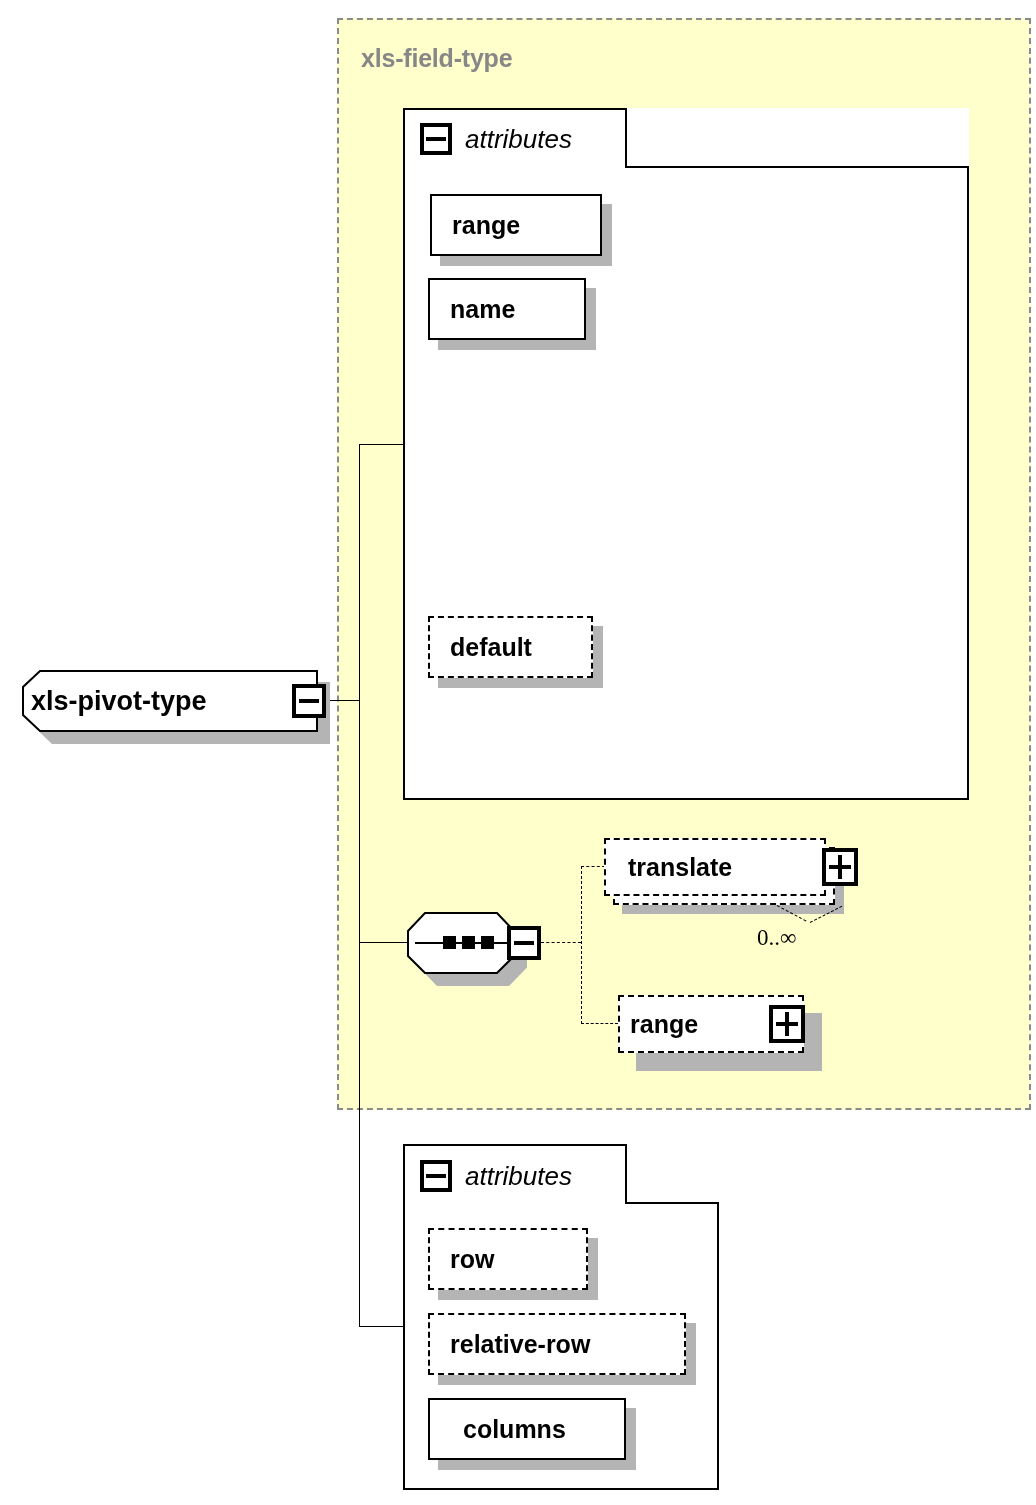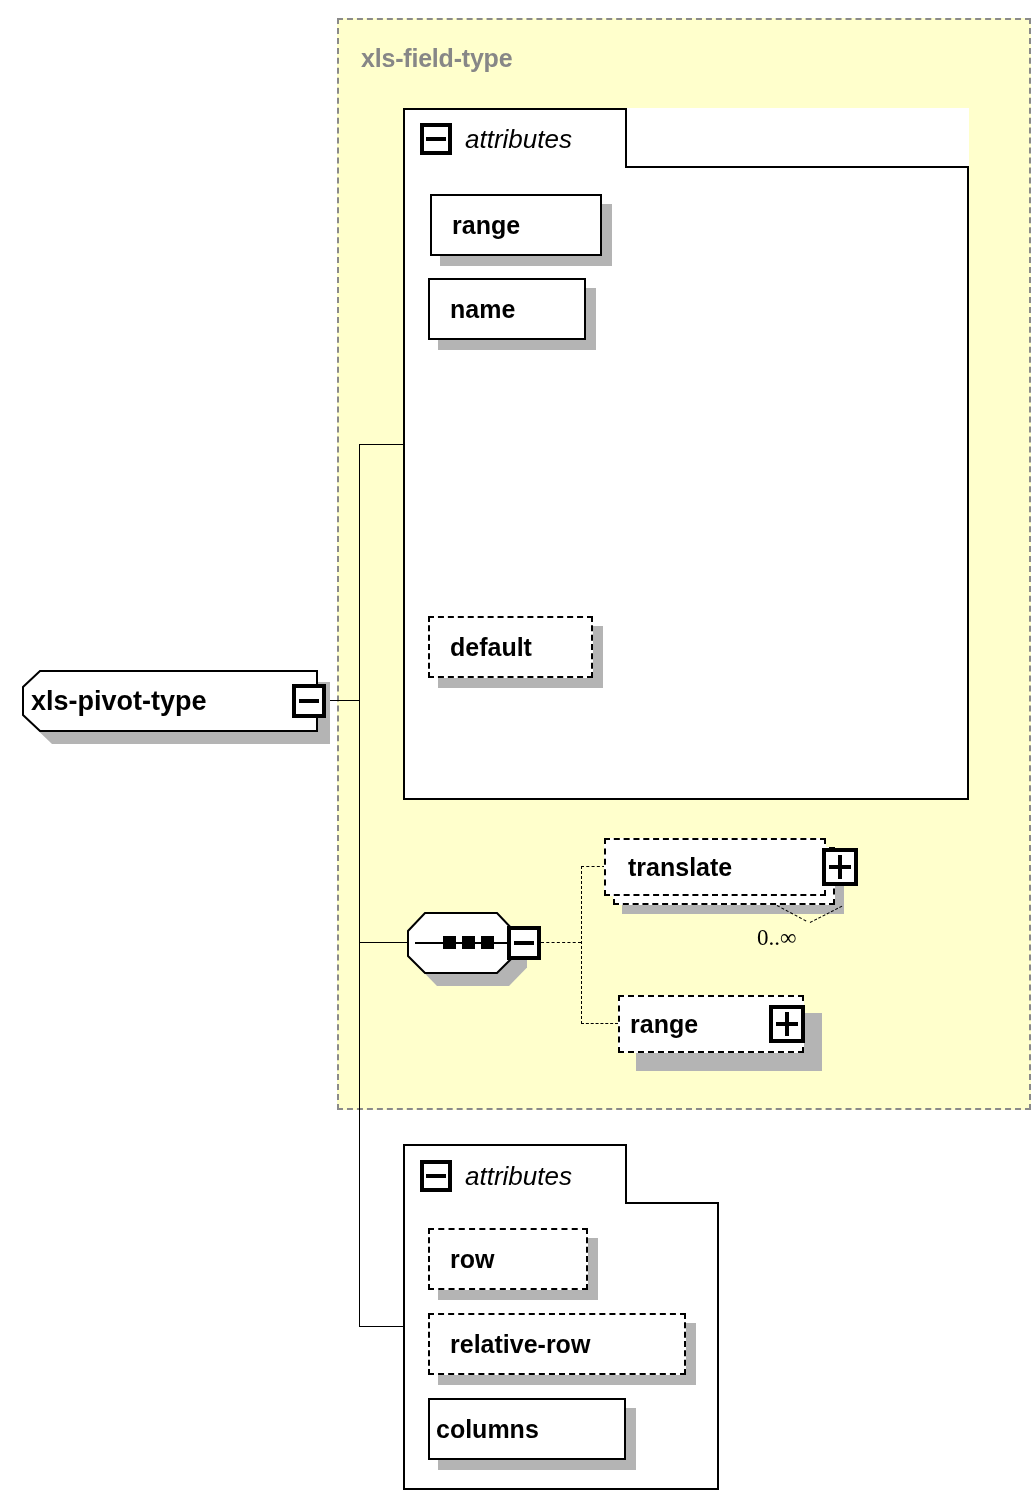--- a/index.html
+++ b/index.html
@@ -343,21 +343,21 @@
 
   <div class="abs node optional" style="left:428px; top:1228px; width:160px; height:62px;">
     <div class="shadow" style="left:10px; top:10px; width:160px; height:62px;"></div>
     <div class="body" style="width:160px; height:62px;"></div>
     <div class="label" style="padding-left:22px;">row</div>
   </div>
 
   <div class="abs node required" style="left:428px; top:1398px; width:198px; height:62px;">
     <div class="shadow" style="left:10px; top:10px; width:198px; height:62px;"></div>
     <div class="body" style="width:198px; height:62px;"></div>
-    <div class="label" style="padding-left:8px;">columns</div>
+    <div class="label" style="padding-left:19px;margin-left:16px;">columns</div>
   </div>
 
   <div class="abs root-node" style="left:22px; top:670px; width:296px; height:62px;">
     <div class="rshadow" style="left:12px; top:12px; width:296px; height:62px;"></div>
     <div class="rbody" style="width:296px; height:62px;">
       <div class="fill"></div>
       <svg width="296" height="62" style="position:absolute; left:0; top:0;">
         <polygon points="18,1 295,1 295,61 18,61 1,45 1,17" fill="none" stroke="#000000" stroke-width="2"></polygon>
       </svg>
     </div>

